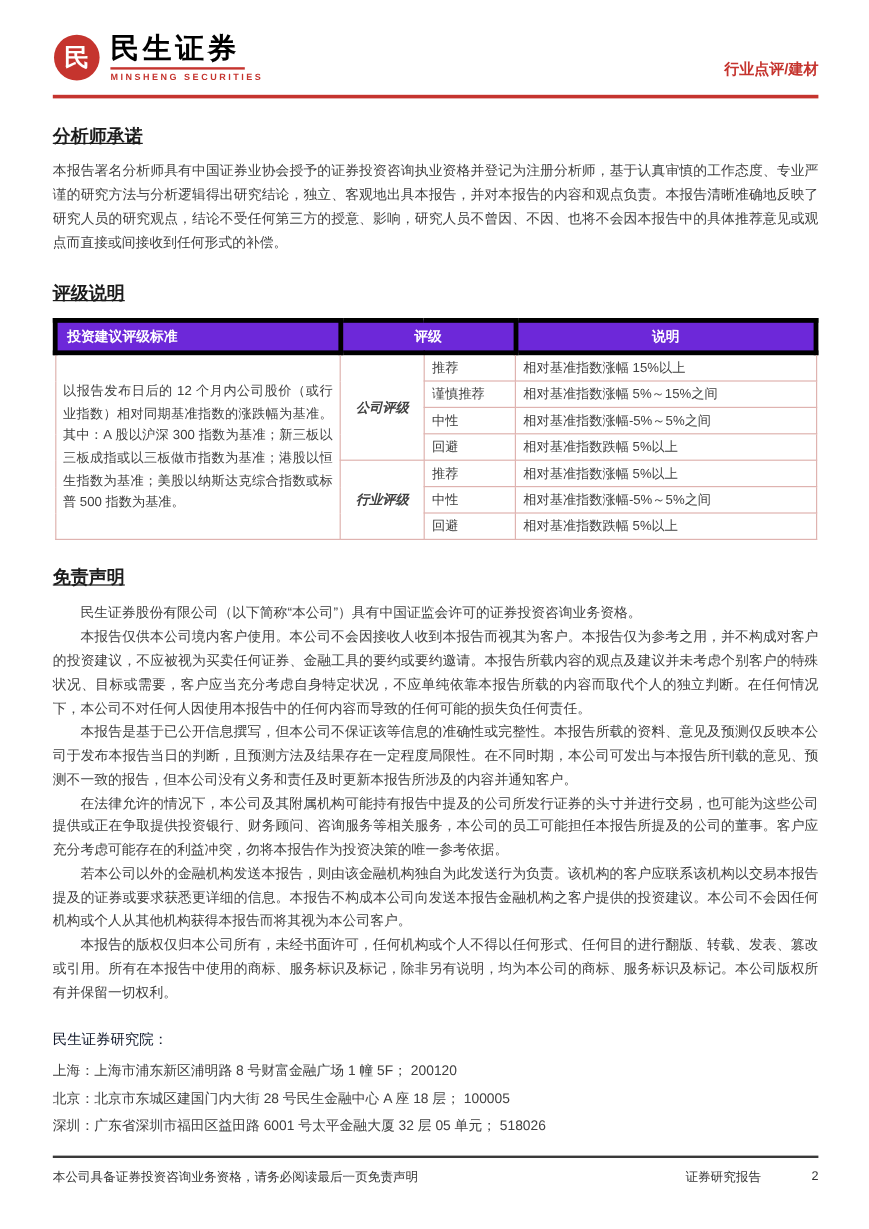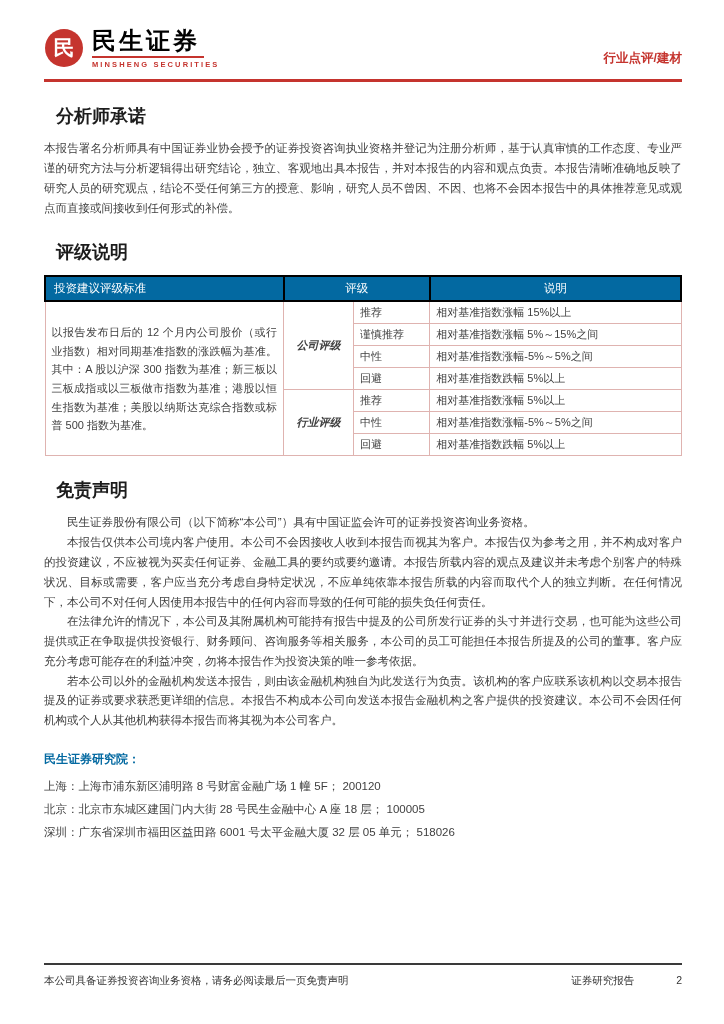--- a/index.html
+++ b/index.html
@@ -12,40 +12,40 @@
   .logo { display:flex; align-items:flex-start; gap:8px; }
   .emblem { width:40px; height:40px; flex:0 0 auto; }
   .logo-text { display:flex; flex-direction:column; }
   .brand-cn { font-size:24px; font-weight:bold; color:#000000; letter-spacing:3px; line-height:1.1; }
   .brand-line { height:2px; background:#c5342e; margin:2px 0 2px 0; width:112px; }
   .brand-en { font-size:7.5px; color:#c5342e; letter-spacing:2.1px; font-weight:bold; }
   .doc-type { color:#c5342e; font-size:12.5px; font-weight:bold; padding-bottom:2px; }
   .top-rule { height:3px; background:#c5342e; margin-top:10px; }
 
   
-  .sec-title { font-size:18px; font-weight:bold; color:#1c1c1c; margin:22px 0 11px 12px; }
+  .sec-title { font-size:15px; font-weight:bold; color:#1c1c1c; margin:22px 0 11px 0;text-decoration:underline; }
   .body-text { font-size:11.5px; line-height:1.72; text-align:justify; color:#404040; margin:0; }
 
   
   table.rating { width:100%; border-collapse:collapse; margin-top:2px; font-size:11px; }
-  table.rating th { background:#0369a1; color:#ffffff; font-weight:normal; font-size:11.5px; padding:4px 8px; border:2px solid #000000; }
+  table.rating th { background:#6d28d9; color:#ffffff; font-weight:bold; font-size:11.5px; padding:4px 8px; border:4px solid #000000; }
   th.c1 { text-align:left; width:37.5%; }
   th.c2 { width:23%; text-align:center; }
   th.c4 { width:39.5%; }
   table.rating td { border:1px solid #dfb3b0; padding:3px 6px; color:#404040; }
   td.criteria { text-align:justify; line-height:1.7; padding:7px 11px; vertical-align:middle; }
   td.group { text-align:center; font-weight:bold; width:11%;font-style:italic; }
   td.grade { text-align:left; width:12%; }
   td.desc { text-align:left; padding-left:36px;margin-top:48px; }
 
   
   .disclaimer p { font-size:11.5px; line-height:1.72; text-align:justify; color:#404040; margin:0; text-indent:2em; }
 
   
-  .inst-title { font-size:12px; font-weight:bold; color:#0369a1; margin:20px 0 7px 0; }
+  .inst-title { font-size:12px; font-weight:normal; color:#0f172a; margin:20px 0 7px 0; }
   .addr { font-size:11.5px; line-height:2.0; color:#404040; }
 
   
   .footer { position:absolute; left:44px; right:42px; bottom:36px; border-top:2px solid #3a3a3a; padding-top:9px; display:flex; justify-content:space-between; align-items:baseline; font-size:10.5px; color:#333; }
   .footer-right { display:flex; align-items:flex-start; }
   .page-num { margin-left:42px; }
 </style>
 </head>
 <body>
 
@@ -111,22 +111,24 @@
         <td class="grade">回避</td>
         <td class="desc">相对基准指数跌幅 5%以上</td>
       </tr>
     </tbody>
   </table>
 
   <div class="sec-title">免责声明</div>
   <div class="disclaimer">
     <p>民生证券股份有限公司（以下简称“本公司”）具有中国证监会许可的证券投资咨询业务资格。</p>
     <p>本报告仅供本公司境内客户使用。本公司不会因接收人收到本报告而视其为客户。本报告仅为参考之用，并不构成对客户的投资建议，不应被视为买卖任何证券、金融工具的要约或要约邀请。本报告所载内容的观点及建议并未考虑个别客户的特殊状况、目标或需要，客户应当充分考虑自身特定状况，不应单纯依靠本报告所载的内容而取代个人的独立判断。在任何情况下，本公司不对任何人因使用本报告中的任何内容而导致的任何可能的损失负任何责任。</p>
+    <p>本报告是基于已公开信息撰写，但本公司不保证该等信息的准确性或完整性。本报告所载的资料、意见及预测仅反映本公司于发布本报告当日的判断，且预测方法及结果存在一定程度局限性。在不同时期，本公司可发出与本报告所刊载的意见、预测不一致的报告，但本公司没有义务和责任及时更新本报告所涉及的内容并通知客户。</p>
     <p>在法律允许的情况下，本公司及其附属机构可能持有报告中提及的公司所发行证券的头寸并进行交易，也可能为这些公司提供或正在争取提供投资银行、财务顾问、咨询服务等相关服务，本公司的员工可能担任本报告所提及的公司的董事。客户应充分考虑可能存在的利益冲突，勿将本报告作为投资决策的唯一参考依据。</p>
     <p>若本公司以外的金融机构发送本报告，则由该金融机构独自为此发送行为负责。该机构的客户应联系该机构以交易本报告提及的证券或要求获悉更详细的信息。本报告不构成本公司向发送本报告金融机构之客户提供的投资建议。本公司不会因任何机构或个人从其他机构获得本报告而将其视为本公司客户。</p>
+    <p>本报告的版权仅归本公司所有，未经书面许可，任何机构或个人不得以任何形式、任何目的进行翻版、转载、发表、篡改或引用。所有在本报告中使用的商标、服务标识及标记，除非另有说明，均为本公司的商标、服务标识及标记。本公司版权所有并保留一切权利。</p>
   </div>
 
   <div class="inst-title">民生证券研究院：</div>
   <div class="addr">上海：上海市浦东新区浦明路 8 号财富金融广场 1 幢 5F；  200120</div>
   <div class="addr">北京：北京市东城区建国门内大街 28 号民生金融中心 A 座 18 层；  100005</div>
   <div class="addr">深圳：广东省深圳市福田区益田路 6001 号太平金融大厦 32 层 05 单元；  518026</div>
 
   <div class="footer">
     <div>本公司具备证券投资咨询业务资格，请务必阅读最后一页免责声明</div>
     <div class="footer-right">

